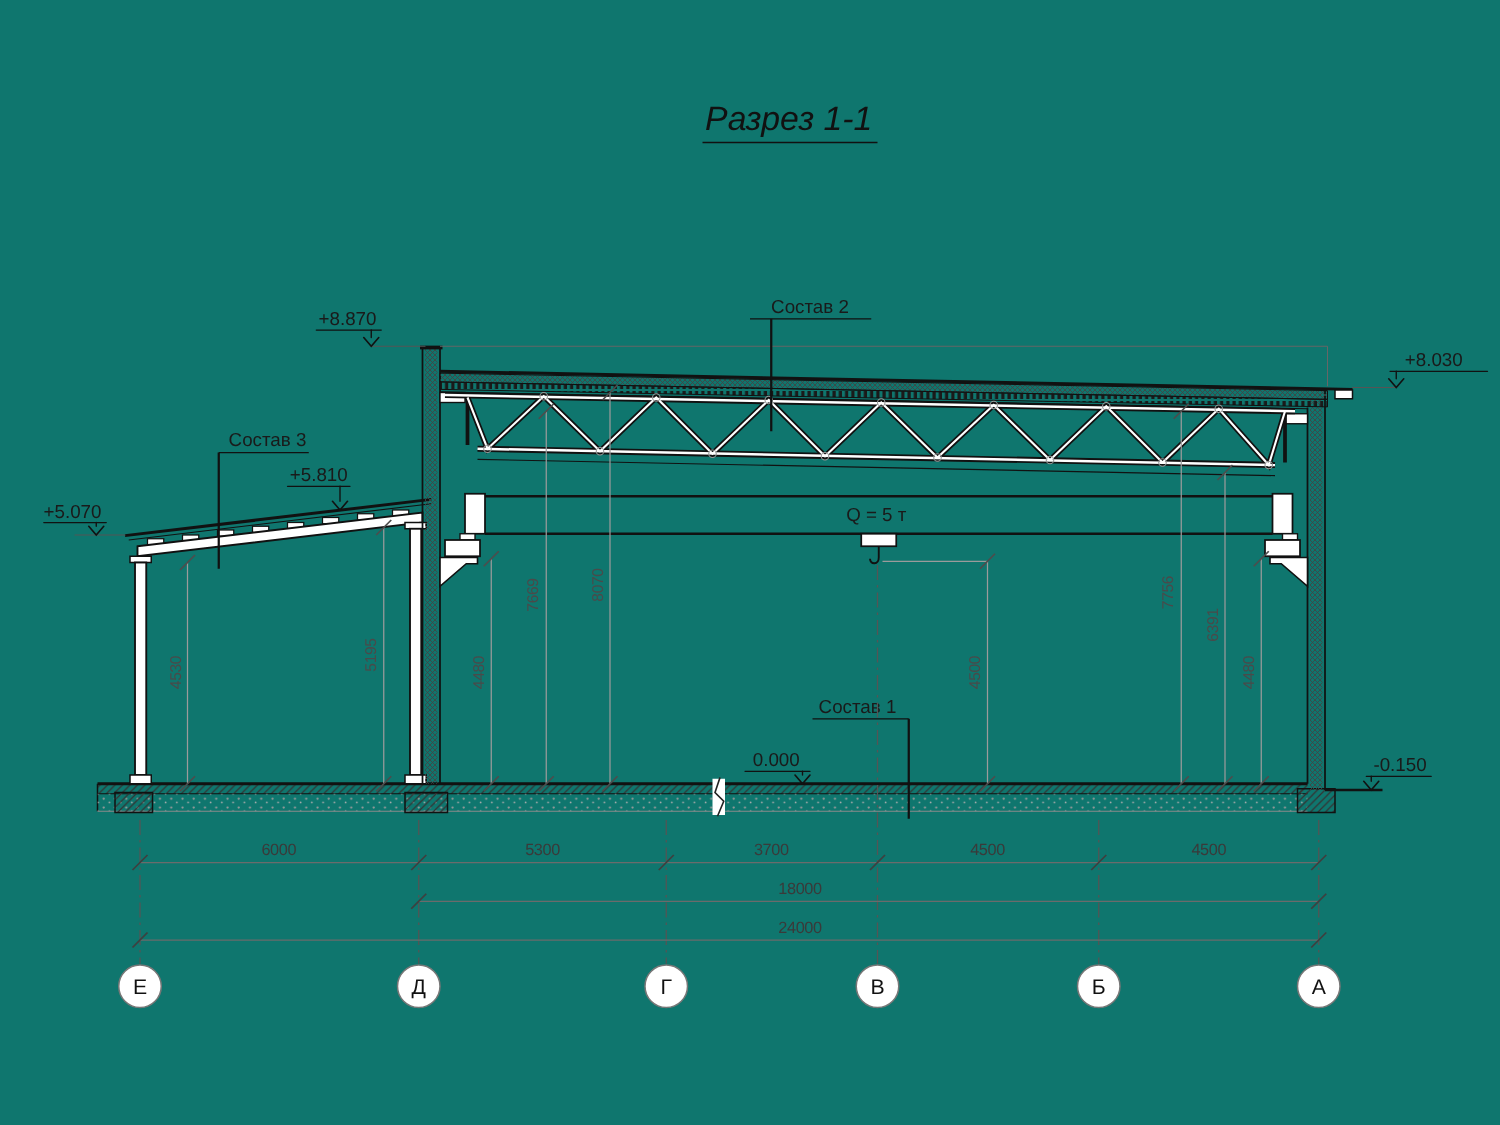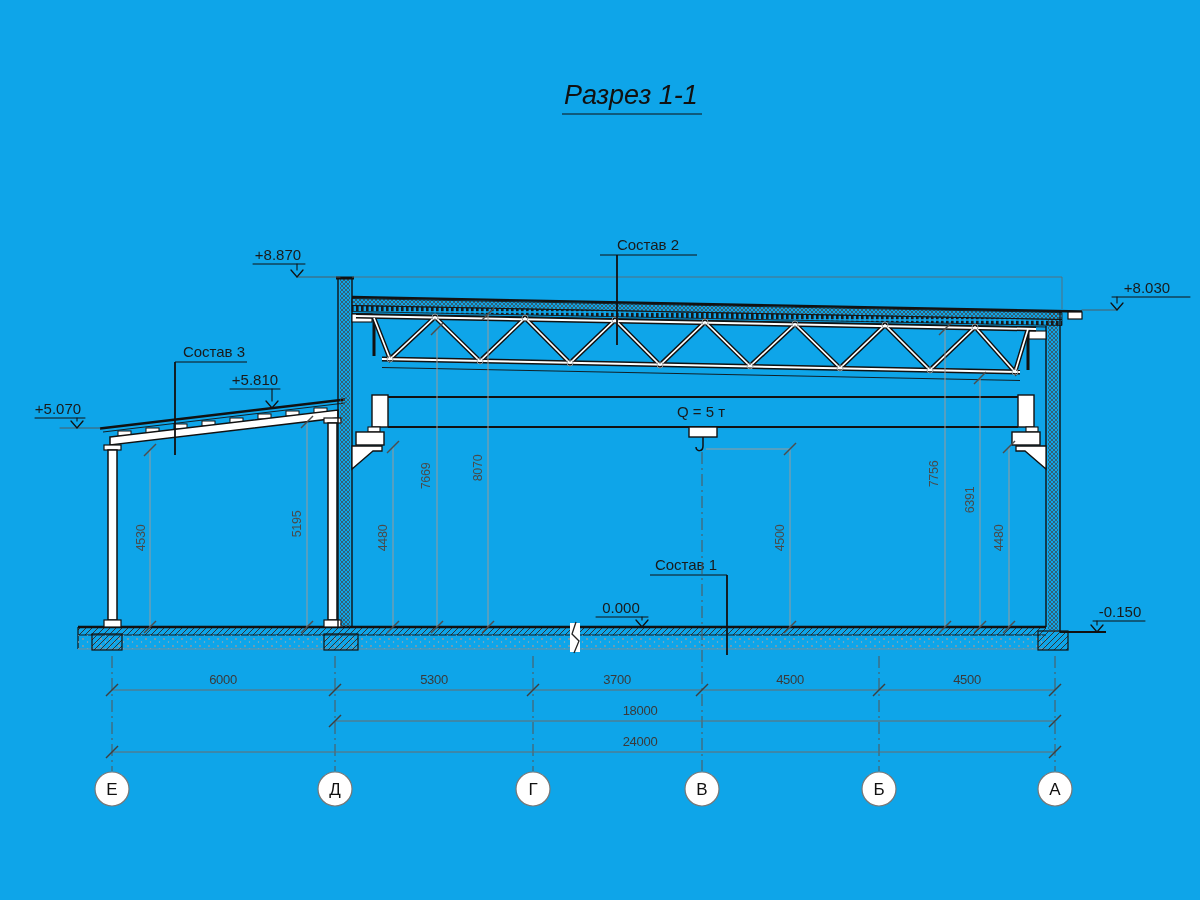--- a/index.html
+++ b/index.html
@@ -1,16 +1,16 @@
 <!DOCTYPE html>
 <html><head>
 <meta charset="utf-8">
 <style>
   html,body{margin:0;padding:0;background:#e8e8e8;}
-  .sheet{width:1200px;height:900px;background:#0ea5e9;position:relative;margin:0 auto;
+  .sheet{width:1200px;height:900px;background:#0f766e;position:relative;margin:0 auto;
          font-family:"Liberation Sans", sans-serif;}
   svg{display:block;}
   text{font-family:"Liberation Sans", sans-serif;}
   .t-title{font-size:27px;font-style:italic;fill:#111;}
   .t-label{font-size:15px;fill:#1a1a1a;}
   .t-dim{font-size:13px;fill:#3a3a3a;letter-spacing:-0.3px;}
   .t-vdim{font-size:12.5px;fill:#4a4a4a;letter-spacing:-0.3px;}
   .t-axis{font-size:17px;fill:#111;}
   .t-elev{font-size:15px;fill:#1a1a1a;}
 </style>

